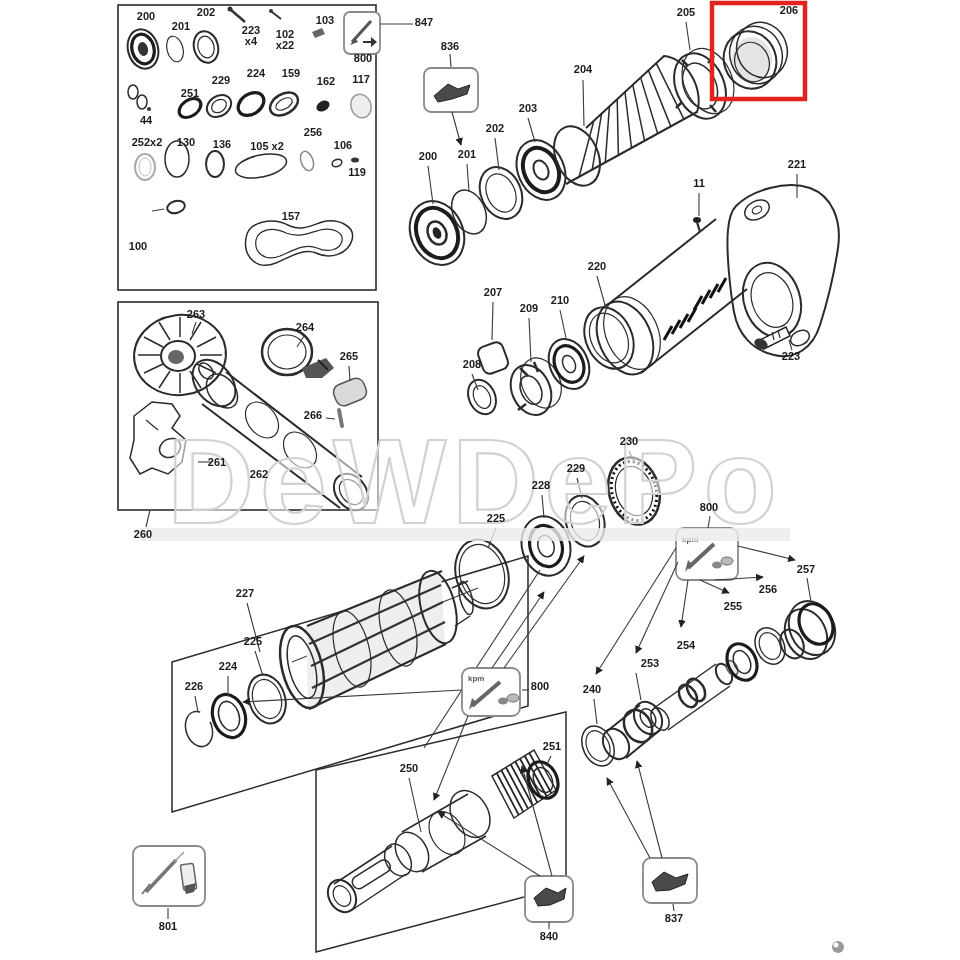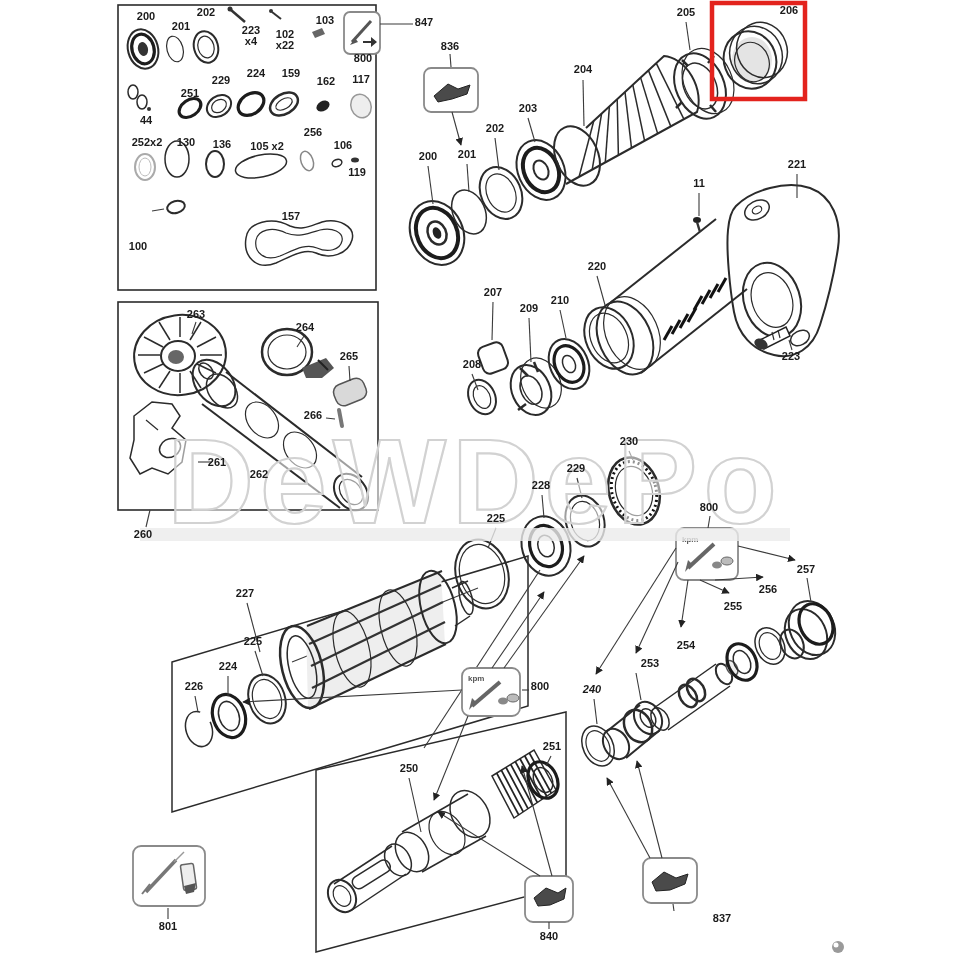--- a/index.html
+++ b/index.html
@@ -653,26 +653,26 @@
       </div>
       <div class="part-label" style="left: 733px; top: 601px;">
         <span>255</span>
       </div>
       <div class="part-label" style="left: 686px; top: 640px;">
         <span>254</span>
       </div>
       <div class="part-label" style="left: 634px; top: 658px; margin-left: 16px;">
         <span>253</span>
       </div>
-      <div class="part-label" style="left: 592px; top: 684px; font-style: italic;">
+      <div class="part-label" style="left: 592px; top: 684px;">
         <span>240</span>
       </div>
       <div class="part-label" style="left: 168px; top: 921px;">
         <span>801</span>
       </div>
       <div class="part-label" style="left: 549px; top: 931px;">
         <span>840</span>
       </div>
-      <div class="part-label" style="left: 674px; top: 913px; margin-left: 48px;">
+      <div class="part-label" style="left: 674px; top: 913px;">
         <span>837</span>
       </div>
     </div>
 </div>
 
 </body></html>

